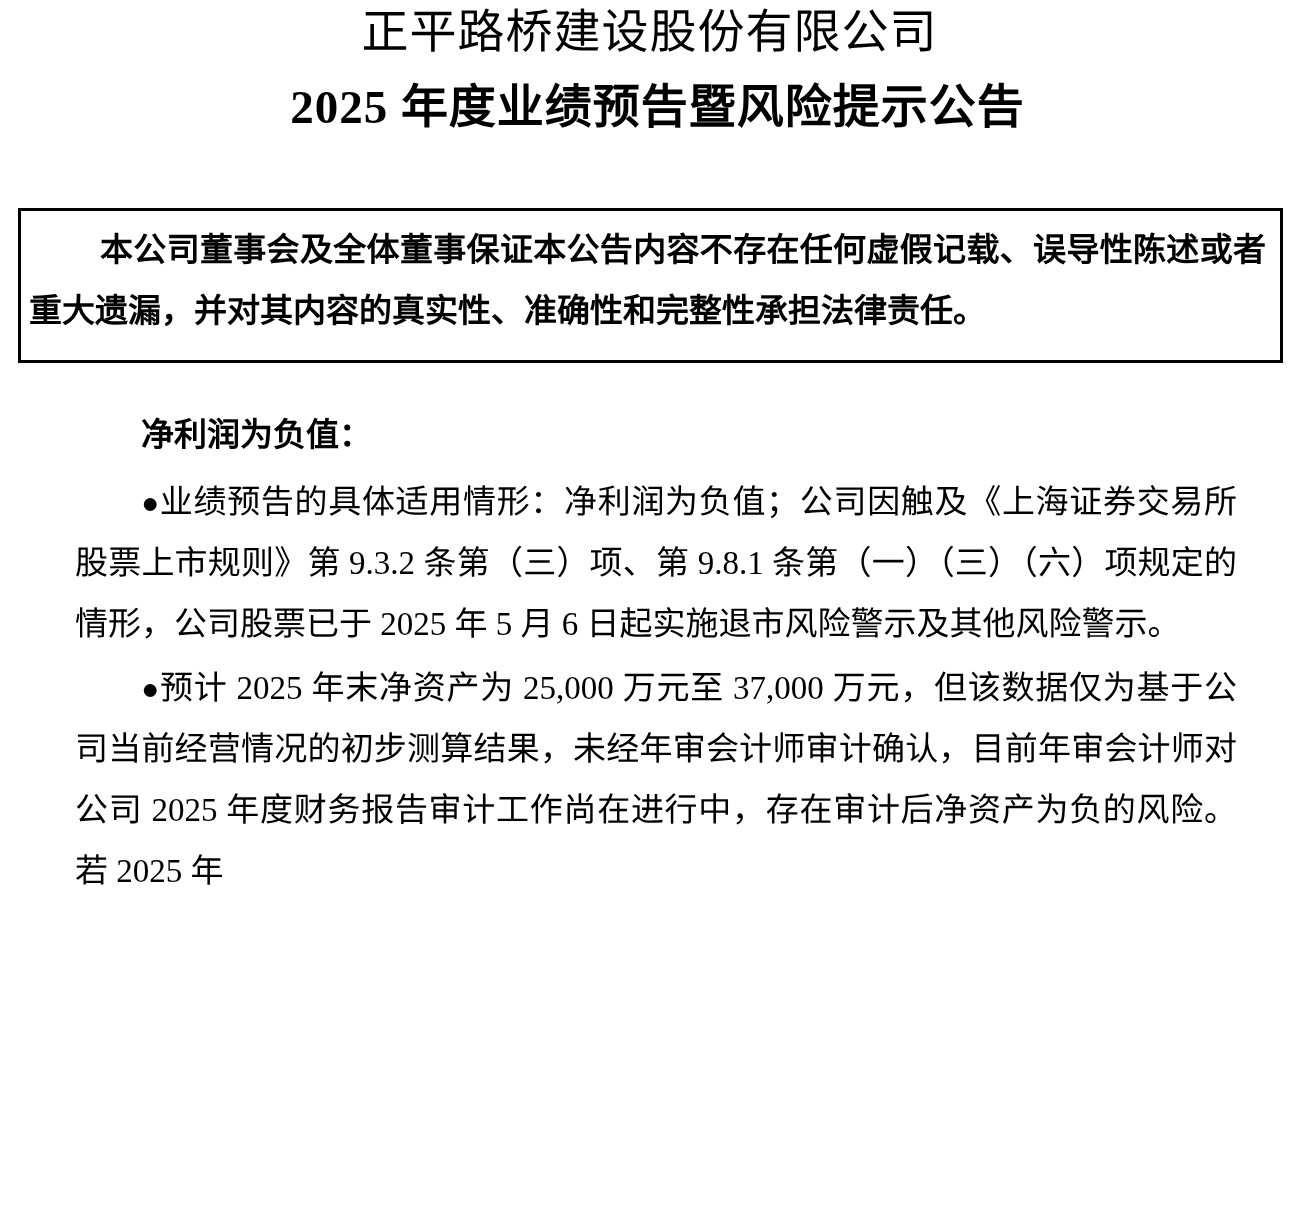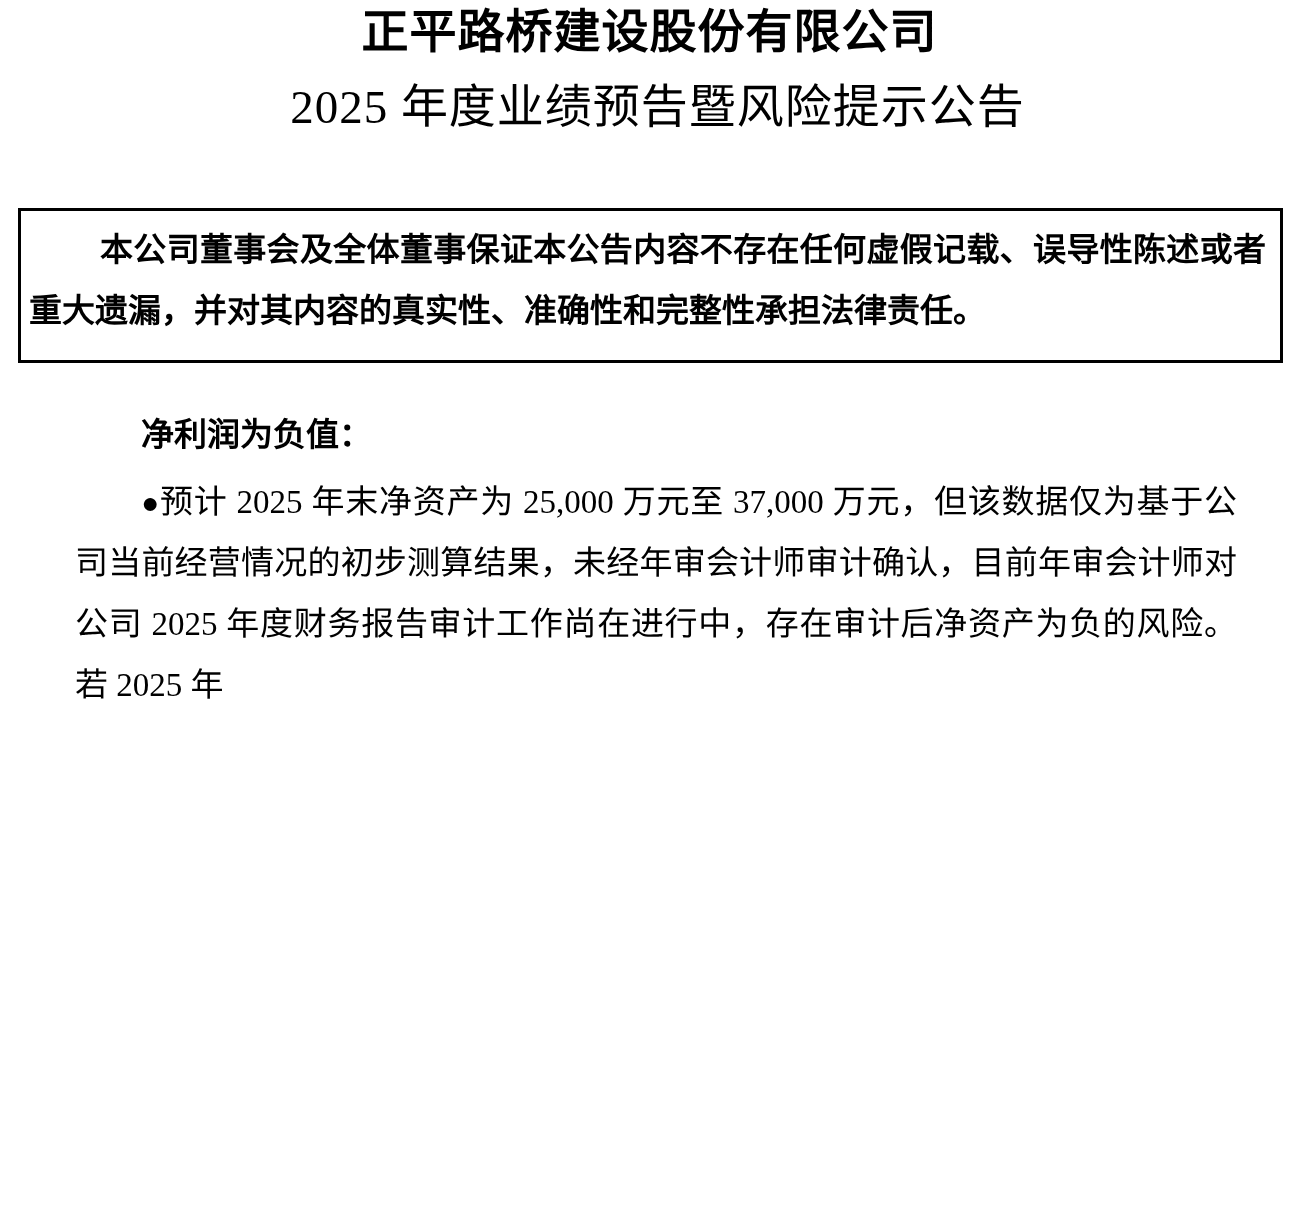--- a/index.html
+++ b/index.html
@@ -15,29 +15,29 @@
     background: #ffffff;
     color: #000000;
     font-family: "Liberation Serif", "DejaVu Serif", serif;
   }
   .title-company {
     margin: 0;
     padding-top: 1px;
     text-align: center;
     font-size: 47px;
     line-height: 63px;
-    font-weight: bold;
+    font-weight: normal;
     letter-spacing: 1px;
   }
   .title-announcement {
     margin: 11px 0 0 16px;
     text-align: center;
     font-size: 47px;
     line-height: 64px;
-    font-weight: normal;
+    font-weight: bold;
     letter-spacing: 1px;
   }
   .disclaimer-box {
     margin: 69px 16px 0 18px;
     border: 3px solid #000000;
     padding: 9px 14px 18px 8px;
     box-sizing: border-box;
   }
   .disclaimer-box p {
     margin: 0;
@@ -80,20 +80,21 @@
   <h2 class="title-announcement">2025 年度业绩预告暨风险提示公告</h2>
 
   <div class="disclaimer-box">
     <p>本公司董事会及全体董事保证本公告内容不存在任何虚假记载、误导性陈述或者重大遗漏，并对其内容的真实性、准确性和完整性承担法律责任。</p>
   </div>
 
   <div class="content">
 
     <p class="section-heading">净利润为负值：</p>
 
+    <p class="bullet"><span class="marker">●</span><span>业绩预告的具体适用情形：净利润为负值；公司因触及《上海证券交易所股票上市规则》第 9.3.2 条第（三）项、第 9.8.1 条第（一）（三）（六）项规定的情形，公司股票已于 2025 年 5 月 6 日起实施退市风险警示及其他风险警示。</span></p>
 
 
 
     <p class="bullet"><span class="marker">●</span><span>预计 2025 年末净资产为 25,000 万元至 37,000 万元，但该数据仅为基于公司当前经营情况的初步测算结果，未经年审会计师审计确认，目前年审会计师对公司 2025 年度财务报告审计工作尚在进行中，存在审计后净资产为负的风险。若 2025 年</span></p>
 
   </div>
 
 </div>
 
 </body></html>

